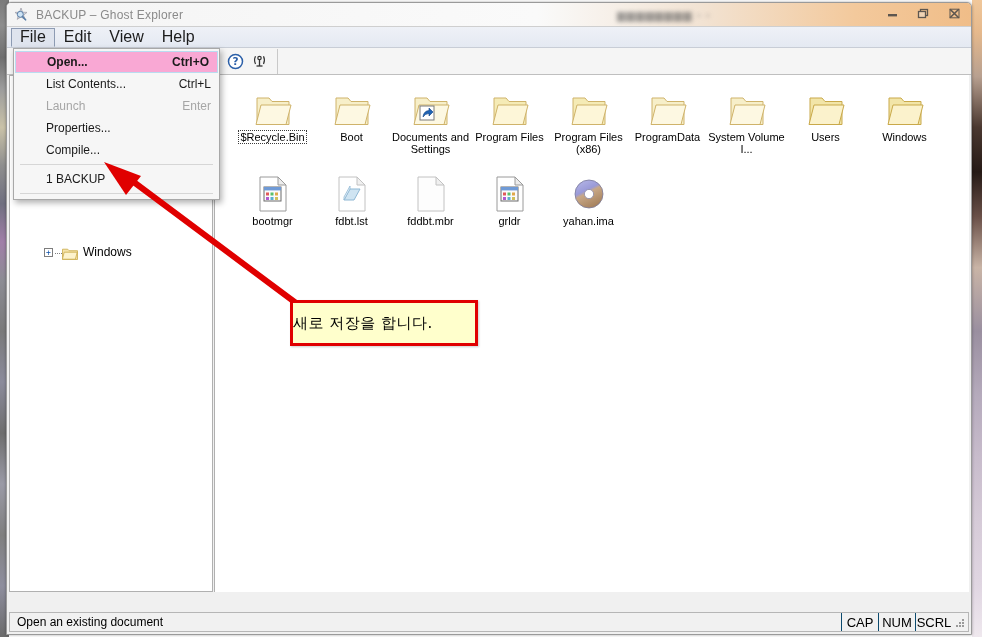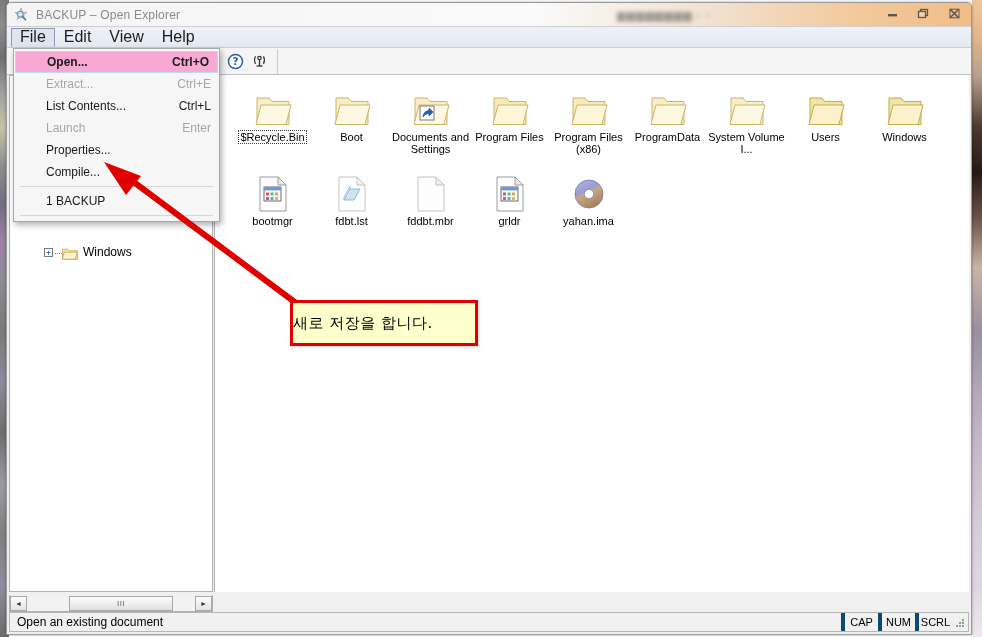--- a/index.html
+++ b/index.html
@@ -242,23 +242,23 @@
     border: 1px solid #b6b6b6;
     display: flex; align-items: center;
   }
   .status-text {
     flex: 1 1 auto;
     font-size: 12px; color: #000;
     padding-left: 7px;
   }
   .status-cell {
     width: 37px; height: 18px;
-    border-left: 4px solid #0c4a6e;
+    border-left: 1px solid #0c4a6e;
     display: flex; align-items: center; justify-content: center;
-    font-size: 11px; color: #000;
+    font-size: 13px; color: #000;
   }
   .status-grip {
     width: 16px; height: 18px;
     display: flex; align-items: flex-end; justify-content: flex-end;
     padding: 0 2px 2px 0;
   }
 
   
   .callout {
     position: absolute;
@@ -293,21 +293,21 @@
   <div class="win">
 
     <div class="titlebar">
       <span class="title-icon">
         <svg width="16" height="16" viewBox="0 0 16 16">
           <path d="M8 1 L9.6 5.2 L14 5.4 L10.6 8.1 L11.8 12.4 L8 9.9 L4.2 12.4 L5.4 8.1 L2 5.4 L6.4 5.2 Z" fill="#d9d9de" stroke="#9a9aa5" stroke-width=".7"></path>
           <circle cx="7.3" cy="7.3" r="3" fill="#cfe4f5" stroke="#5a7fa8" stroke-width="1"></circle>
           <path d="M9.6 9.6 L12.6 12.8" stroke="#5a7fa8" stroke-width="1.6" stroke-linecap="round"></path>
         </svg>
       </span>
-      <span class="title-text">BACKUP – Open Explorer</span>
+      <span class="title-text">BACKUP – Ghost Explorer</span>
 
       <div class="win-btns">
         <span class="win-btn">
           <svg width="13" height="11" viewBox="0 0 13 11">
             <rect x="2" y="6" width="9" height="2.4" fill="#5d564f"></rect>
           </svg>
         </span>
         <span class="win-btn">
           <svg width="13" height="11" viewBox="0 0 13 11">
             <rect x="3.5" y="1.5" width="7" height="6" fill="none" stroke="#5d564f" stroke-width="1.3"></rect>
@@ -361,27 +361,20 @@
             <svg width="16" height="13" viewBox="0 0 16 13">
               <path d="M0.5 2.2 h5.2 l1.4 1.5 h8.4 v8.8 h-15 Z" fill="#f5e3a8" stroke="#c9a94a" stroke-width=".8"></path>
               <path d="M2.2 5.2 h13 l-1.8 7 h-13 Z" fill="#fdf3cd" stroke="#c9a94a" stroke-width=".8"></path>
             </svg>
           </span>
           <span class="tree-label" style="top:1px;">Windows</span>
         </div>
       </div>
     </div>
 
-    <div class="hscroll">
-      <span class="hs-arrow">◄</span>
-      <span class="hs-track">
-        <span class="hs-thumb">III</span>
-      </span>
-      <span class="hs-arrow">►</span>
-    </div>
 
     <div class="list-pane">
       <div class="icon-grid">
         <div class="icon-row">
 
           <div class="icon-cell selected">
             <span class="glyph">
               <svg width="40" height="36" viewBox="0 0 40 36">
                 <path d="M4 5 h12 l3 3.5 h17 v23 h-32 Z" fill="#f7efc9" stroke="#cfb36a" stroke-width="1"></path>
                 <path d="M8 12 h30 l-5 19.5 h-30 Z" fill="#fdf8e2" stroke="#cfb36a" stroke-width="1"></path>
@@ -572,24 +565,20 @@
           </g>
         </svg>
       </span>
     </div>
 
     <div class="dropdown">
       <div class="dd-row hl">
         <span class="dd-label">Open...</span>
         <span class="dd-accel">Ctrl+O</span>
       </div>
-      <div class="dd-row disabled">
-        <span class="dd-label">Extract...</span>
-        <span class="dd-accel">Ctrl+E</span>
-      </div>
       <div class="dd-row">
         <span class="dd-label">List Contents...</span>
         <span class="dd-accel">Ctrl+L</span>
       </div>
       <div class="dd-row disabled">
         <span class="dd-label">Launch</span>
         <span class="dd-accel">Enter</span>
       </div>
       <div class="dd-row">
         <span class="dd-label">Properties...</span>

